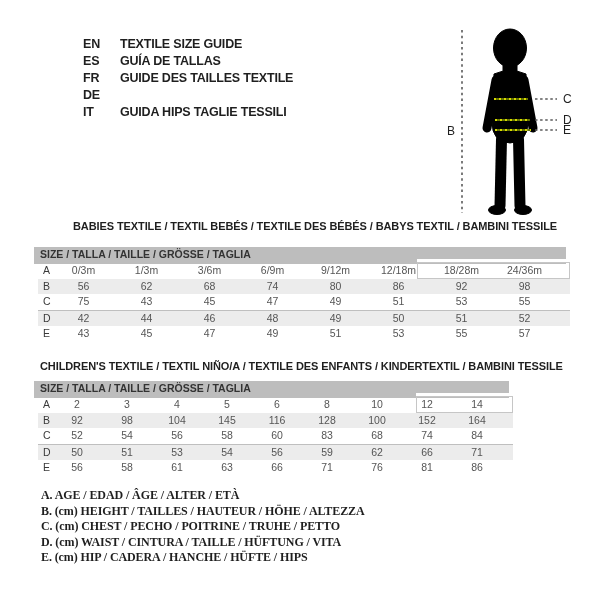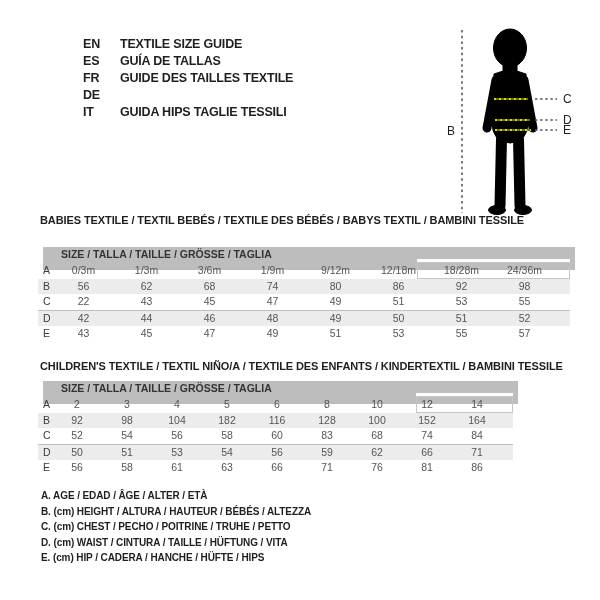--- a/index.html
+++ b/index.html
@@ -15,41 +15,41 @@
   
   .lang-block{position:absolute;left:41px;top:36px;}
   .lang-row{display:flex;height:17px;line-height:17px;font-size:12.5px;font-weight:700;letter-spacing:-0.2px;}
   .lang-code{width:37px;padding-left:42px;}
   
   .figure{position:absolute;left:435px;top:12px;width:160px;height:215px;}
   .figure svg{display:block;width:160px;height:215px;}
   .figure text{font-family:"Liberation Sans","DejaVu Sans",sans-serif;font-size:12px;fill:#1f1f1f;}
   
   .section-title{position:absolute;left:40px;font-size:11px;font-weight:700;letter-spacing:-0.1px;white-space:nowrap;}
-  .t1{top:214px;} .t2{top:360px;}
-  
-  .size-bar{position:absolute;left:43px;height:23px;line-height:15px;background:var(--bar_bg);
-    font-size:10.5px;font-weight:700;color:#333;padding-left:18px;box-sizing:border-box;}
+  .t1{top:220px;margin-left:33px;} .t2{top:360px;}
+  
+  .size-bar{position:absolute;left:34px;height:17px;line-height:15px;background:var(--bar_bg);
+    font-size:10.5px;font-weight:700;color:#333;padding-left:6px;box-sizing:border-box;}
   .sb1{top:247px;width:532px;} .sb2{top:381px;width:475px;}
   
   table.sizes{position:absolute;left:38px;border-collapse:collapse;table-layout:fixed;}
   table.sizes td{height:15.5px;font-size:10.5px;color:var(--num);text-align:center;
     padding:0;line-height:15.5px;white-space:nowrap;overflow:visible;}
   table.sizes td.rowlabel{text-align:left;padding-left:5px;color:#3a3a3a;}
   table.sizes tr.shade td{background:var(--shade);}
   table.sizes tr.topline td{border-top:1px solid var(--divider);}
   .tbl1{top:263px;width:532px;} .tbl2{top:397px;width:475px;}
   
   .bar-cut{position:absolute;background:#fff;height:3px;}
   .cut1{left:417px;top:259px;width:153px;} .cut2{left:416px;top:393px;width:97px;}
   .hl-box{position:absolute;border:1px solid var(--box_border);background:transparent;box-sizing:border-box;}
   .hb1{left:417px;top:262px;width:153px;height:17px;} .hb2{left:416px;top:396px;width:97px;height:17px;}
   
   .legend{position:absolute;left:41px;top:488px;}
-  .legend-row{height:15.6px;line-height:15.6px;font-size:10px;font-weight:700;letter-spacing:-0.1px;white-space:nowrap;}
+  .legend-row{height:15.6px;line-height:15.6px;font-size:12px;font-weight:700;letter-spacing:-0.1px;white-space:nowrap;font-family:Liberation Serif, serif;}
 </style>
 </head>
 <body>
 
 <div class="lang-block">
     <div class="lang-row">
       <span class="lang-code">EN</span>
       <span>TEXTILE SIZE GUIDE</span>
     </div>
     <div class="lang-row">
@@ -124,42 +124,42 @@
       <col style="width: 63px;">
       <col style="width: 63px;">
       <col>
     </colgroup>
     <tbody>
       <tr>
         <td class="rowlabel">A</td>
         <td>0/3m</td>
         <td>1/3m</td>
         <td>3/6m</td>
-        <td>1/9m</td>
+        <td>6/9m</td>
         <td>9/12m</td>
         <td>12/18m</td>
         <td>18/28m</td>
         <td>24/36m</td>
         <td></td>
       </tr>
       <tr class="shade">
         <td class="rowlabel">B</td>
         <td>56</td>
         <td>62</td>
         <td>68</td>
         <td>74</td>
         <td>80</td>
         <td>86</td>
         <td>92</td>
         <td>98</td>
         <td></td>
       </tr>
       <tr>
         <td class="rowlabel">C</td>
-        <td>22</td>
+        <td>75</td>
         <td>43</td>
         <td>45</td>
         <td>47</td>
         <td>49</td>
         <td>51</td>
         <td>53</td>
         <td>55</td>
         <td></td>
       </tr>
       <tr class="shade topline">
@@ -219,21 +219,21 @@
         <td>10</td>
         <td>12</td>
         <td>14</td>
         <td></td>
       </tr>
       <tr class="shade">
         <td class="rowlabel">B</td>
         <td>92</td>
         <td>98</td>
         <td>104</td>
-        <td>182</td>
+        <td>145</td>
         <td>116</td>
         <td>128</td>
         <td>100</td>
         <td>152</td>
         <td>164</td>
         <td></td>
       </tr>
       <tr>
         <td class="rowlabel">C</td>
         <td>52</td>
@@ -273,17 +273,17 @@
         <td>86</td>
         <td></td>
       </tr>
     </tbody>
 </table>
 <div class="bar-cut cut2"></div>
 <div class="hl-box hb2"></div>
 
 <div class="legend">
     <div class="legend-row">A. AGE / EDAD / ÂGE / ALTER / ETÀ</div>
-    <div class="legend-row">B. (cm) HEIGHT / ALTURA / HAUTEUR / BÉBÉS / ALTEZZA</div>
+    <div class="legend-row">B. (cm) HEIGHT / TAILLES / HAUTEUR / HÖHE / ALTEZZA</div>
     <div class="legend-row">C. (cm) CHEST / PECHO / POITRINE / TRUHE / PETTO</div>
     <div class="legend-row">D. (cm) WAIST / CINTURA / TAILLE / HÜFTUNG / VITA</div>
     <div class="legend-row">E. (cm) HIP / CADERA / HANCHE / HÜFTE / HIPS</div>
   </div>
 
 </body></html>

